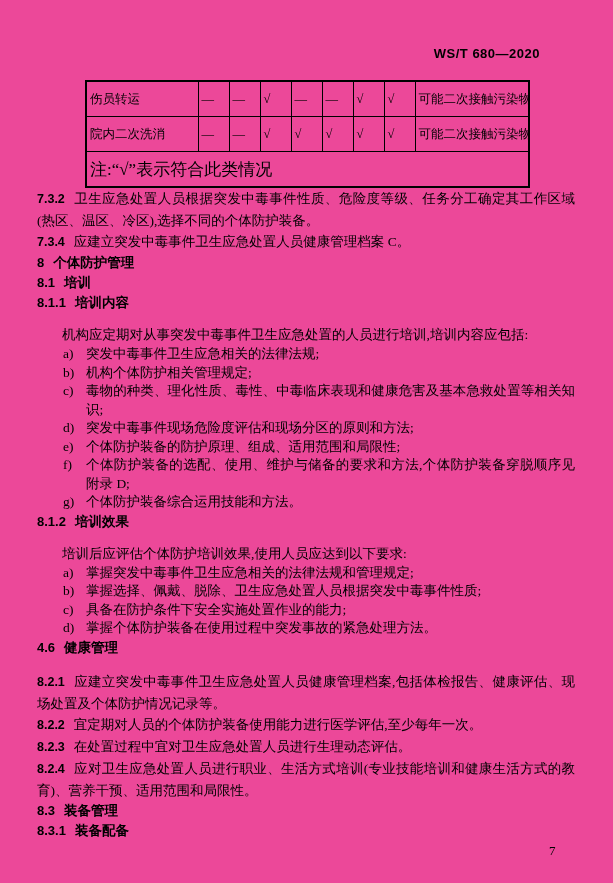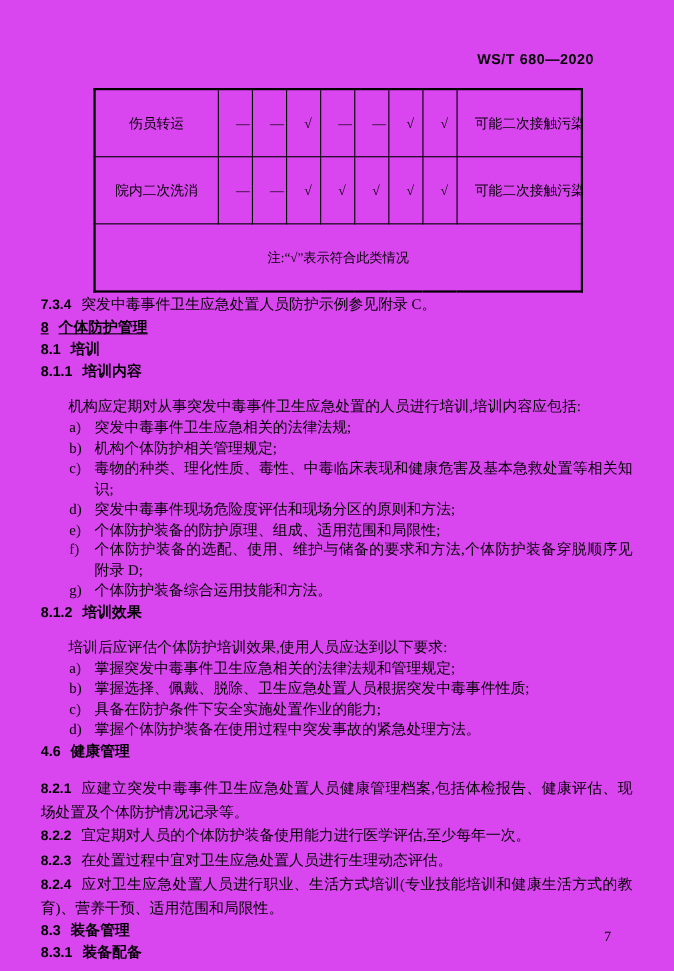--- a/index.html
+++ b/index.html
@@ -1,19 +1,19 @@
 <!DOCTYPE html>
 <html><head>
 <meta charset="utf-8">
 <style>
   html,body{margin:0;padding:0;background:#fff;}
   .page{
     position:relative;
     width:613px;height:883px;
-    background:#d946ef;
+    background:#ec4899;
     color:#000;
     font-family:"Liberation Serif","DejaVu Serif",serif;
     overflow:hidden;
     box-sizing:border-box;
   }
   .content{padding:46px 38px 0 37px;}
   .doc-header{
     text-align:right;
     font-family:"Liberation Sans","DejaVu Sans",sans-serif;
     font-weight:bold;
@@ -24,29 +24,29 @@
   table.ppe-table{
     border-collapse:collapse;
     margin:19px 0 0 48px;
     width:443px;
     table-layout:fixed;
     font-size:12.5px;
   }
   table.ppe-table td{
     border:1px solid #000;
     height:28px;
-    text-align:center;
-    padding:16px;
+    text-align:left;
+    padding:3px;
     overflow:hidden;
     white-space:nowrap;
   }
   table.ppe-table{border:2px solid #000;}
   td.row-label{text-align:left;padding-left:9px;}
   td.note-cell{
-    text-align:left;padding-left:9px;height:21px;font-size:12px;
+    text-align:left;padding-left:9px;height:21px;font-size:17px;
   }
   col.c-label{width:112px;}
   col.c-check{width:31px;}
   col.c-remark{width:114px;}
   .body-text{font-size:13.5px;}
   p.clause{
     margin:0;
     line-height:21px;
     text-align:justify;
   }
@@ -57,21 +57,21 @@
     font-size:12.5px;
     margin-right:9px;
   }
   h2.hd{
     font-size:13.5px;
     font-weight:bold;
     margin:0;
     line-height:20px;
   }
   h2.hd .num{font-size:13px;}
-  .hd-l1{margin-top:18px;text-decoration:underline;}
+  .hd-l1{margin-top:18px;}
   .hd-l2{margin-top:17px;}
   .hd-l3{margin-top:16px;}
   p.plain{
     margin:12px 0 0 0;
     line-height:19px;
     text-indent:25px;
     text-align:justify;
     font-family:Liberation Serif, serif;
   }
   .list{margin-top:1px;}
@@ -137,21 +137,22 @@
           <td>可能二次接触污染物</td>
         </tr>
         <tr>
           <td class="note-cell" colspan="9">注:“√”表示符合此类情况</td>
         </tr>
       </tbody>
     </table>
 
     <div class="body-text">
 
-      <p class="clause"><span class="num">7.3.4</span><span>突发中毒事件卫生应急处置人员防护示例参见附录 C。</span></p>
+      <p class="clause first-clause"><span class="num">7.3.2</span><span>卫生应急处置人员根据突发中毒事件性质、危险度等级、任务分工确定其工作区域(热区、温区、冷区),选择不同的个体防护装备。</span></p>
+      <p class="clause"><span class="num">7.3.4</span><span>应建立突发中毒事件卫生应急处置人员健康管理档案 C。</span></p>
 
       <h2 class="hd hd-l1"><span class="num">8</span><span>个体防护管理</span></h2>
 
       <h2 class="hd hd-l2"><span class="num">8.1</span><span>培训</span></h2>
 
       <h2 class="hd hd-l3"><span class="num">8.1.1</span><span>培训内容</span></h2>
 
       <p class="plain">机构应定期对从事突发中毒事件卫生应急处置的人员进行培训,培训内容应包括:</p>
 
       <div class="list">

